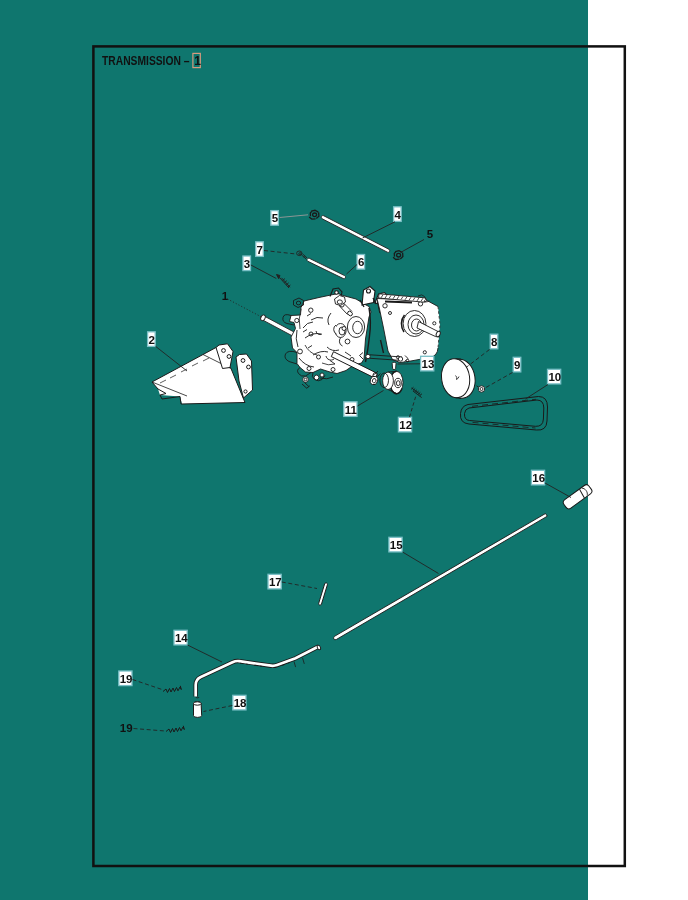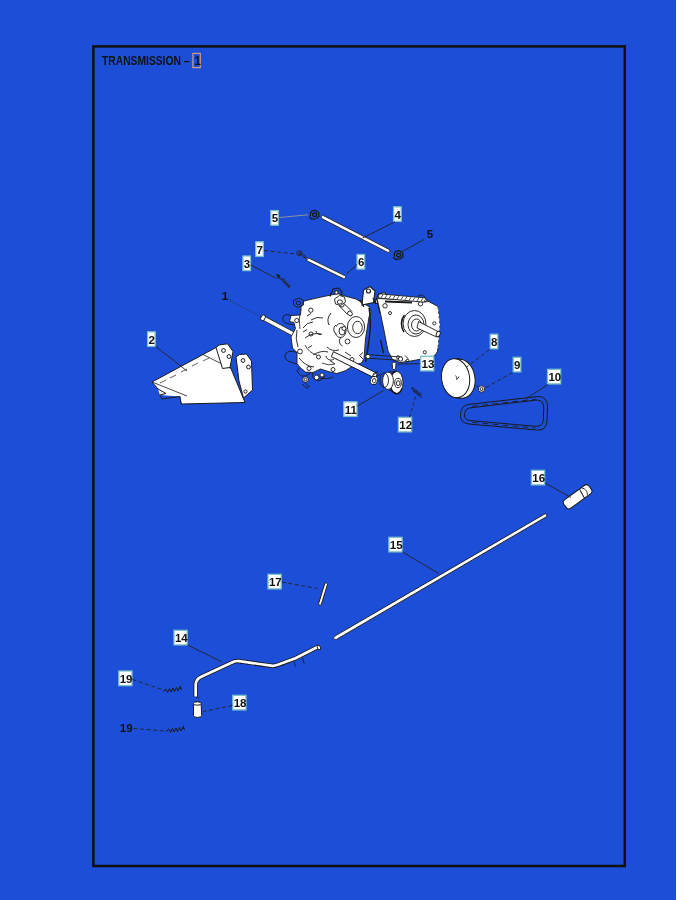--- a/index.html
+++ b/index.html
@@ -1,16 +1,16 @@
 <!DOCTYPE html>
 <html><head>
 <meta charset="utf-8">
 <style>
   html,body{margin:0;padding:0;background:#fff;}
-  .page{position:relative;width:676px;height:900px;background:#1d4ed8;font-family:"Liberation Sans",sans-serif;}
+  .page{position:relative;width:588px;height:900px;background:#0f766e;font-family:"Liberation Sans",sans-serif;}
   svg{position:absolute;left:0;top:0;}
   text{font-family:"Liberation Sans",sans-serif;font-weight:bold;fill:#111;}
 </style>
 </head>
 <body>
 <div class="page">
 <svg width="688" height="900" viewBox="0 0 688 900">
 <defs></defs>
 
 <rect x="93.4" y="46.4" width="531.4" height="819.6" fill="none" stroke="#111" stroke-width="2.5"></rect>

